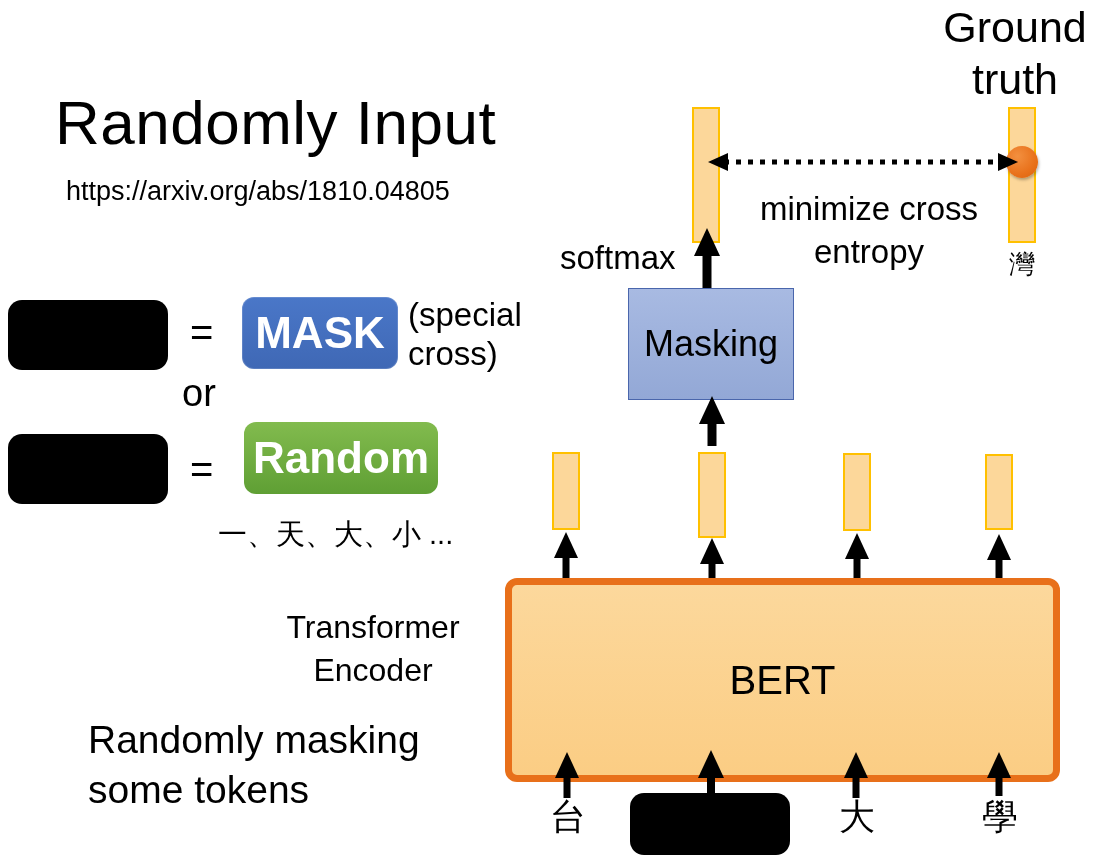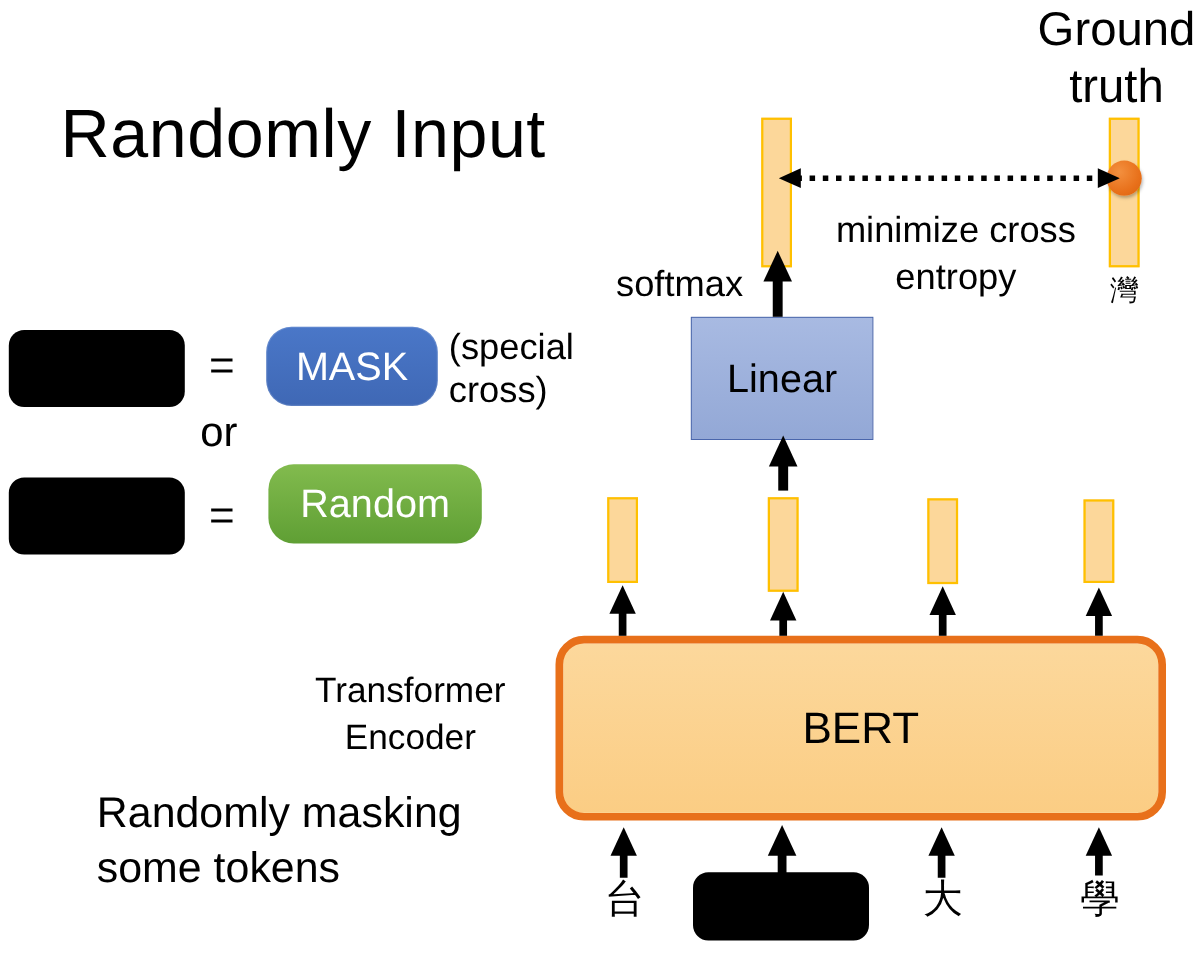--- a/index.html
+++ b/index.html
@@ -45,26 +45,27 @@
   .eq-sign {
     font-size: 40px;
     font-weight: 400;
   }
   #eq-1 { left: 190px; top: 310px; }
   #eq-2 { left: 190px; top: 447px; }
 
   #or-label { left: 182px; top: 372px; font-size: 38px; }
 
   .pill {
-    border-radius: 23px;
+    border-radius: 12px;
     display: flex;
     align-items: center;
     justify-content: center;
     color: #ffffff;
-    font-size: 36px;
+    font-size: 44px;
+    font-weight: bold;
   }
   #mask-pill {
     left: 242px; top: 297px; width: 156px; height: 72px;
     background: linear-gradient(180deg, #4a77c8 0%, #3f68b5 100%);
     box-shadow: inset 0 0 0 1px rgba(255,255,255,0.15);
   }
   #random-pill {
     left: 244px; top: 422px; width: 194px; height: 72px;
     background: linear-gradient(180deg, #82bb4e 0%, #5f9f34 100%);
   }
@@ -152,24 +153,24 @@
     left: 628px; top: 288px; width: 166px; height: 112px;
     background: linear-gradient(180deg, #a8bae2 0%, #93a8d6 100%);
     border: 1px solid #4a66ac;
     box-sizing: border-box;
     display: flex; align-items: center; justify-content: center;
     font-size: 36px;
   }
 
   
   #bert-box {
-    left: 505px; top: 578px; width: 555px; height: 168px;
+    left: 505px; top: 578px; width: 555px; height: 204px;
     background: linear-gradient(180deg, #fcd89c 0%, #fbcd84 100%);
     border: 7px solid #e8701a;
-    border-radius: 26px;
+    border-radius: 12px;
     box-sizing: border-box;
     display: flex; align-items: center; justify-content: center;
     font-size: 40px;
   }
 
   
   .input-char {
     font-size: 36px;
     text-align: center;
     width: 46px;
@@ -181,32 +182,34 @@
 
   
   #arrow-layer { left: 0; top: 0; width: 1093px; height: 866px; pointer-events: none; }
 </style>
 </head>
 <body>
 
 <div id="slide">
 
   <div class="abs txt" id="title">Randomly Input</div>
+  <div class="abs txt" id="paper-url">https://arxiv.org/abs/1810.04805</div>
 
   <div class="abs black-token" id="black-box-1"></div>
   <div class="abs txt eq-sign" id="eq-1">=</div>
   <div class="abs pill" id="mask-pill">MASK</div>
   <div class="abs txt" id="special-token">(special
 cross)</div>
 
   <div class="abs txt" id="or-label">or</div>
 
   <div class="abs black-token" id="black-box-2"></div>
   <div class="abs txt eq-sign" id="eq-2">=</div>
   <div class="abs pill" id="random-pill">Random</div>
+  <div class="abs txt" id="random-chars">一、天、大、小 ...</div>
 
   <div class="abs txt" id="bottom-caption">Randomly masking
 some tokens</div>
 
   <div class="abs txt" id="encoder-label">Transformer
 Encoder</div>
 
   <div class="abs txt" id="ground-truth-label">Ground
 truth</div>
 
@@ -218,21 +221,21 @@
   <svg class="abs" id="dotted-arrow" viewBox="0 0 310 24">
     <line x1="16" y1="12" x2="294" y2="12" stroke="#000" stroke-width="5" stroke-dasharray="5,7" stroke-linecap="butt"></line>
     <polygon points="0,12 20,3 20,21" fill="#000"></polygon>
     <polygon points="310,12 290,3 290,21" fill="#000"></polygon>
   </svg>
 
   <div class="abs txt" id="softmax-label">softmax</div>
   <div class="abs txt" id="cross-entropy-label">minimize cross
 entropy</div>
 
-  <div class="abs" id="linear-box">Linear</div>
+  <div class="abs" id="linear-box">Masking</div>
 
   <div class="abs vec" id="vec-out-1"></div>
   <div class="abs vec" id="vec-out-2"></div>
   <div class="abs vec" id="vec-out-3"></div>
   <div class="abs vec" id="vec-out-4"></div>
 
   <div class="abs" id="bert-box">BERT</div>
 
   <div class="abs txt input-char" id="in-char-1">台</div>
   <div class="abs black-token" id="in-black"></div>

